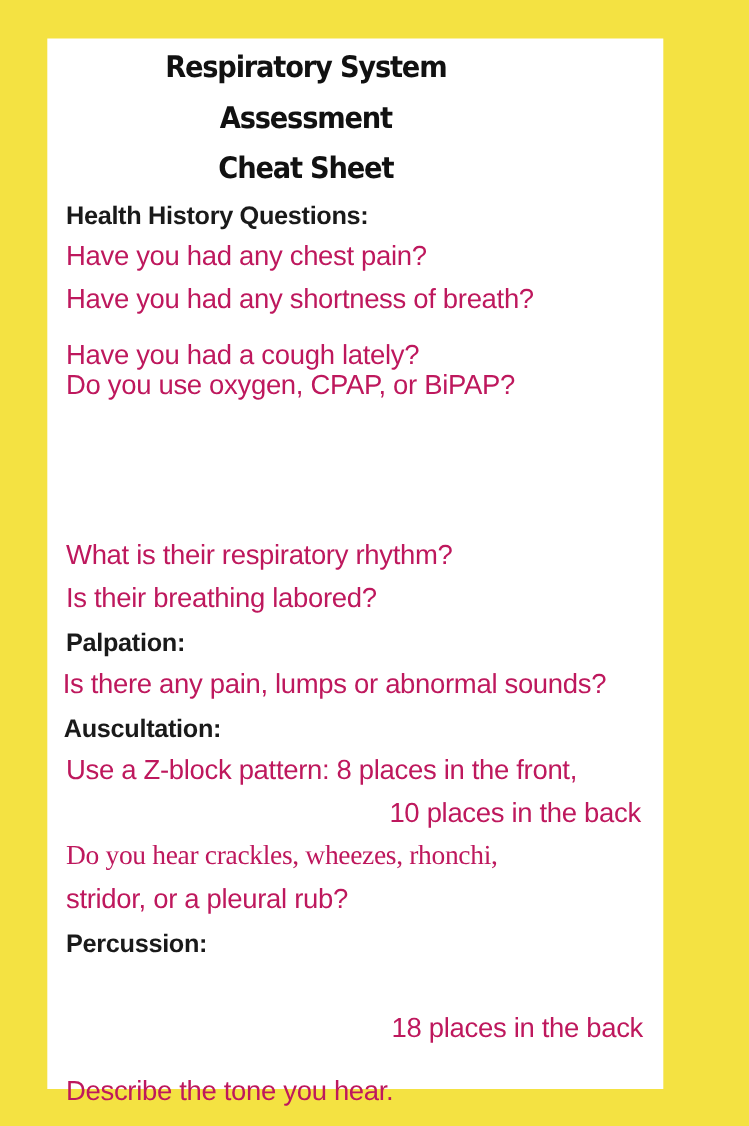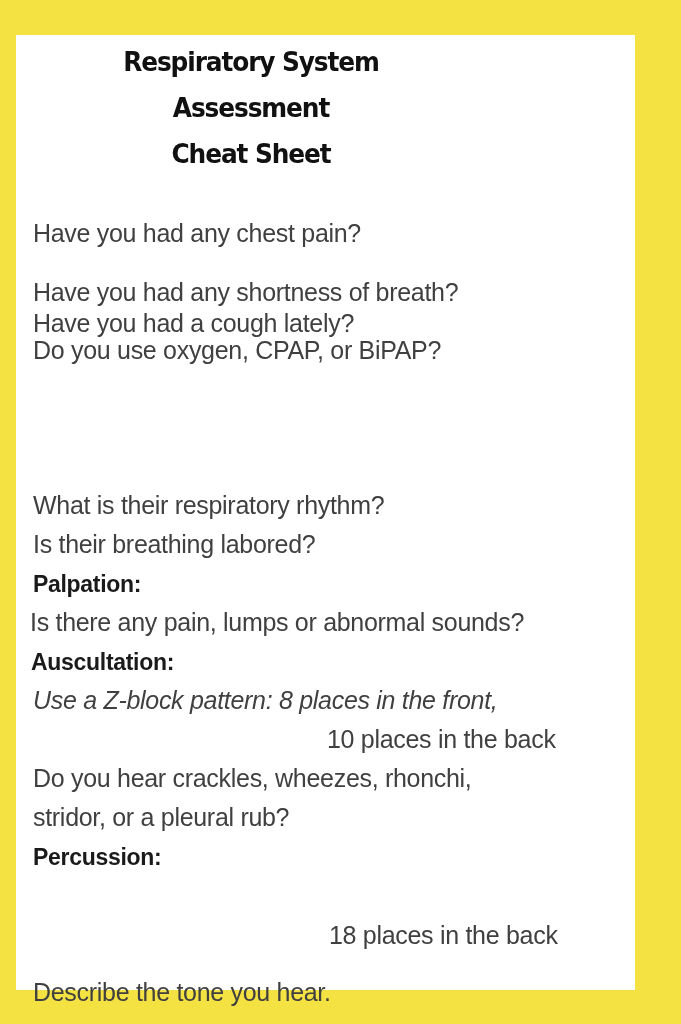--- a/index.html
+++ b/index.html
@@ -4,73 +4,74 @@
   <style>
     html, body { margin: 0; padding: 0; }
     body {
       width: 681px; height: 1024px; overflow: hidden;
       background: #f4e242;
       position: relative;
       font-family: "Liberation Sans", "DejaVu Sans", sans-serif;
     }
     .panel {
       position: absolute;
-      left: 16px; top: 35px; width: 619px; height: 955px;
+      left: 43px; top: 35px; width: 560px; height: 955px;
       background: #ffffff;
     }
     .title {
       position: absolute;
       left: 0; width: 470px;
       text-align: center;
       font-family: "DejaVu Sans", sans-serif;
       font-weight: bold;
       font-size: 27px;
       letter-spacing: -1.2px;
       color: #111;
       transform: scaleX(0.92);
       transform-origin: center;
       line-height: 40px;
     }
     .line {
       position: absolute;
       left: 17px;
       font-size: 25px;
-      color: #404040;
+      color: #be185d;
       white-space: nowrap;
       line-height: 36px;
       letter-spacing: -0.3px;
     }
     .heading {
       font-weight: bold;
       font-size: 23px;
       color: #1a1a1a;
     }
     .indent { left: 311px; }
   </style>
 </head>
 <body>
 
 <div class="panel">
   <div class="title" style="top:7px;">Respiratory System</div>
   <div class="title" style="top:53px;">Assessment</div>
   <div class="title" style="top:99px;">Cheat Sheet</div>
 
+  <div class="line heading" style="top:143px;">Health History Questions:</div>
   <div class="line" style="top:180px;">Have you had any chest pain?</div>
-  <div class="line" style="top:219px;margin-top:20px;">Have you had any shortness of breath?</div>
+  <div class="line" style="top:219px;">Have you had any shortness of breath?</div>
   <div class="line" style="top:258px;margin-top:12px;">Have you had a cough lately?</div>
   <div class="line" style="top:297px;">Do you use oxygen, CPAP, or BiPAP?</div>
 
   <div class="line" style="top:452px;">What is their respiratory rhythm?</div>
   <div class="line" style="top:491px;">Is their breathing labored?</div>
 
   <div class="line heading" style="top:531px;">Palpation:</div>
   <div class="line" style="top:569px; left:14px;">Is there any pain, lumps or abnormal sounds?</div>
 
   <div class="line heading" style="top:609px; left:15px;">Auscultation:</div>
-  <div class="line" style="top:647px;font-style:italic;">Use a Z-block pattern: 8 places in the front,</div>
+  <div class="line" style="top:647px;">Use a Z-block pattern: 8 places in the front,</div>
   <div class="line indent" style="top:686px;">10 places in the back</div>
-  <div class="line" style="top:725px;">Do you hear crackles, wheezes, rhonchi,</div>
+  <div class="line" style="top:725px;font-family:Liberation Serif, serif;">Do you hear crackles, wheezes, rhonchi,</div>
   <div class="line" style="top:764px;">stridor, or a pleural rub?</div>
 
   <div class="line heading" style="top:804px;">Percussion:</div>
   <div class="line indent" style="top:882px; left:313px;">18 places in the back</div>
   <div class="line" style="top:921px;margin-top:18px;">Describe the tone you hear.</div>
 </div>
 
 </body></html>

